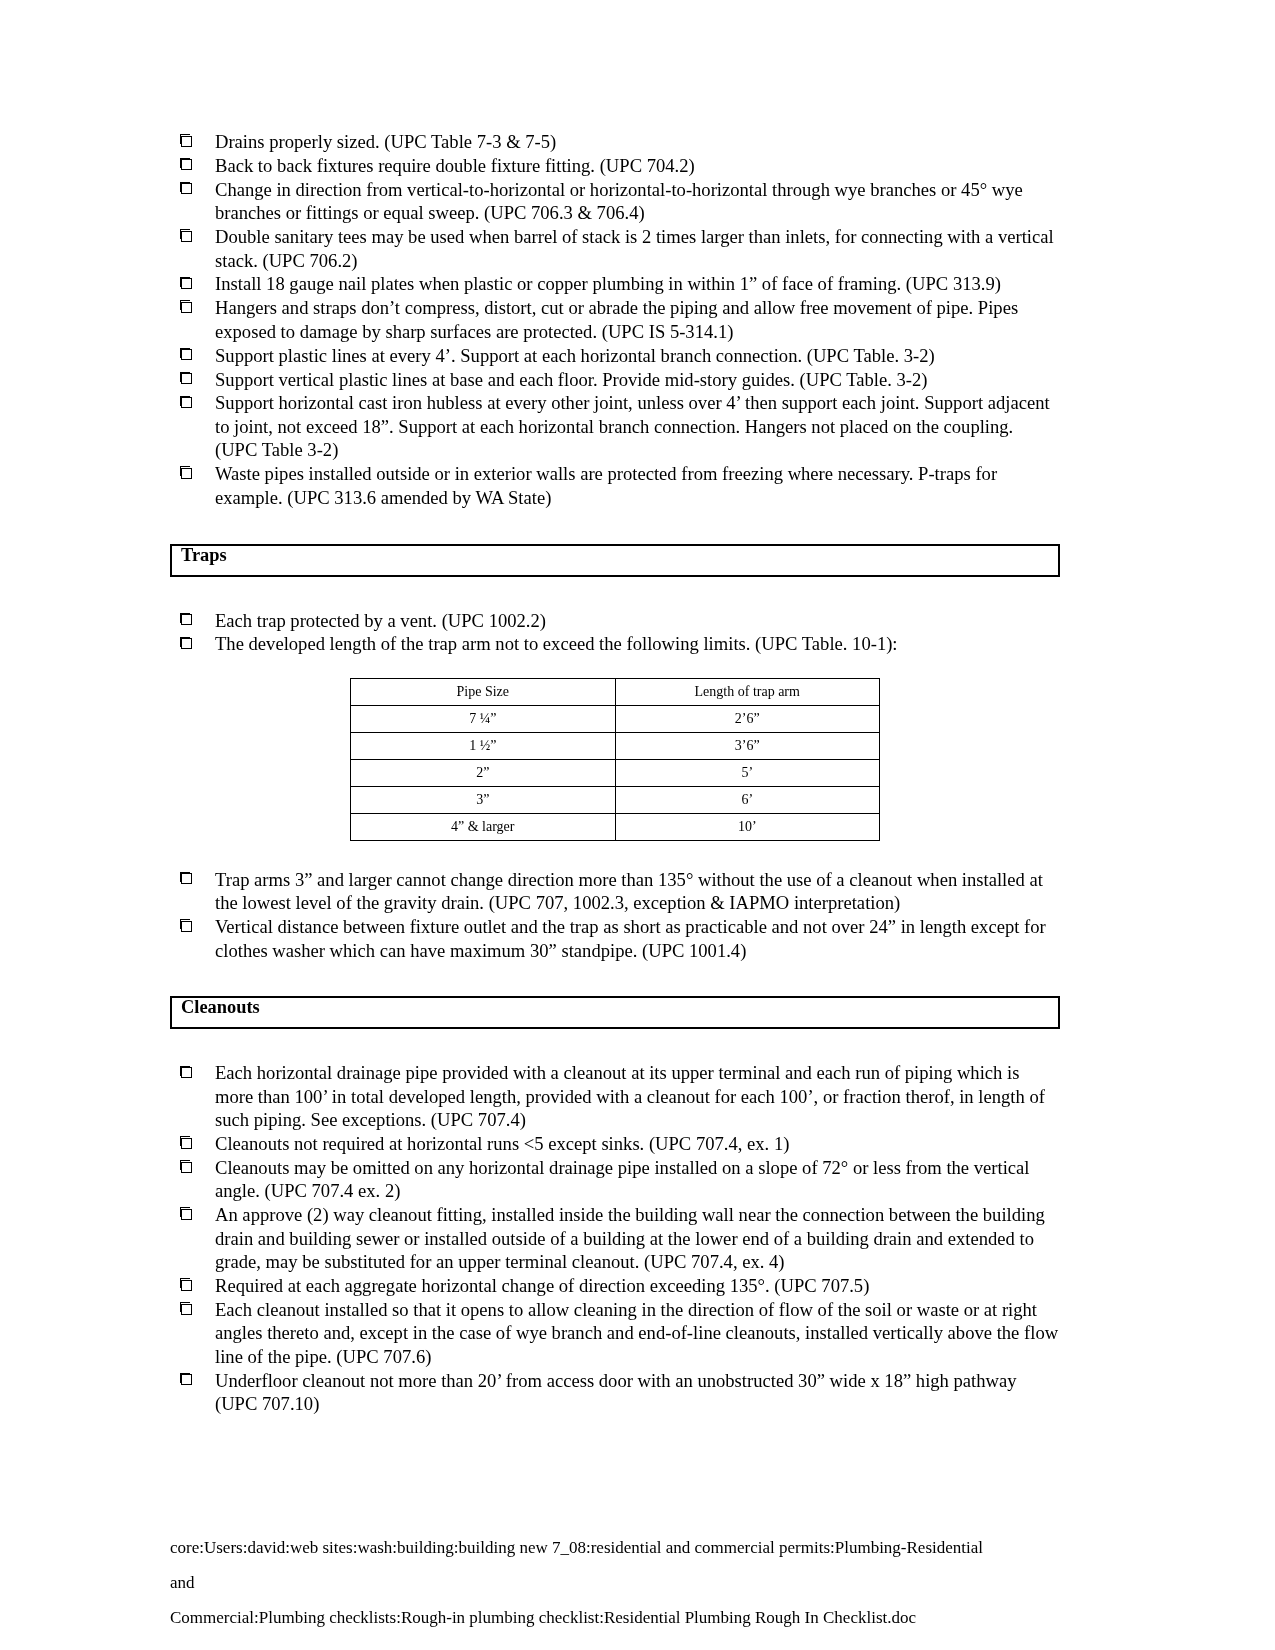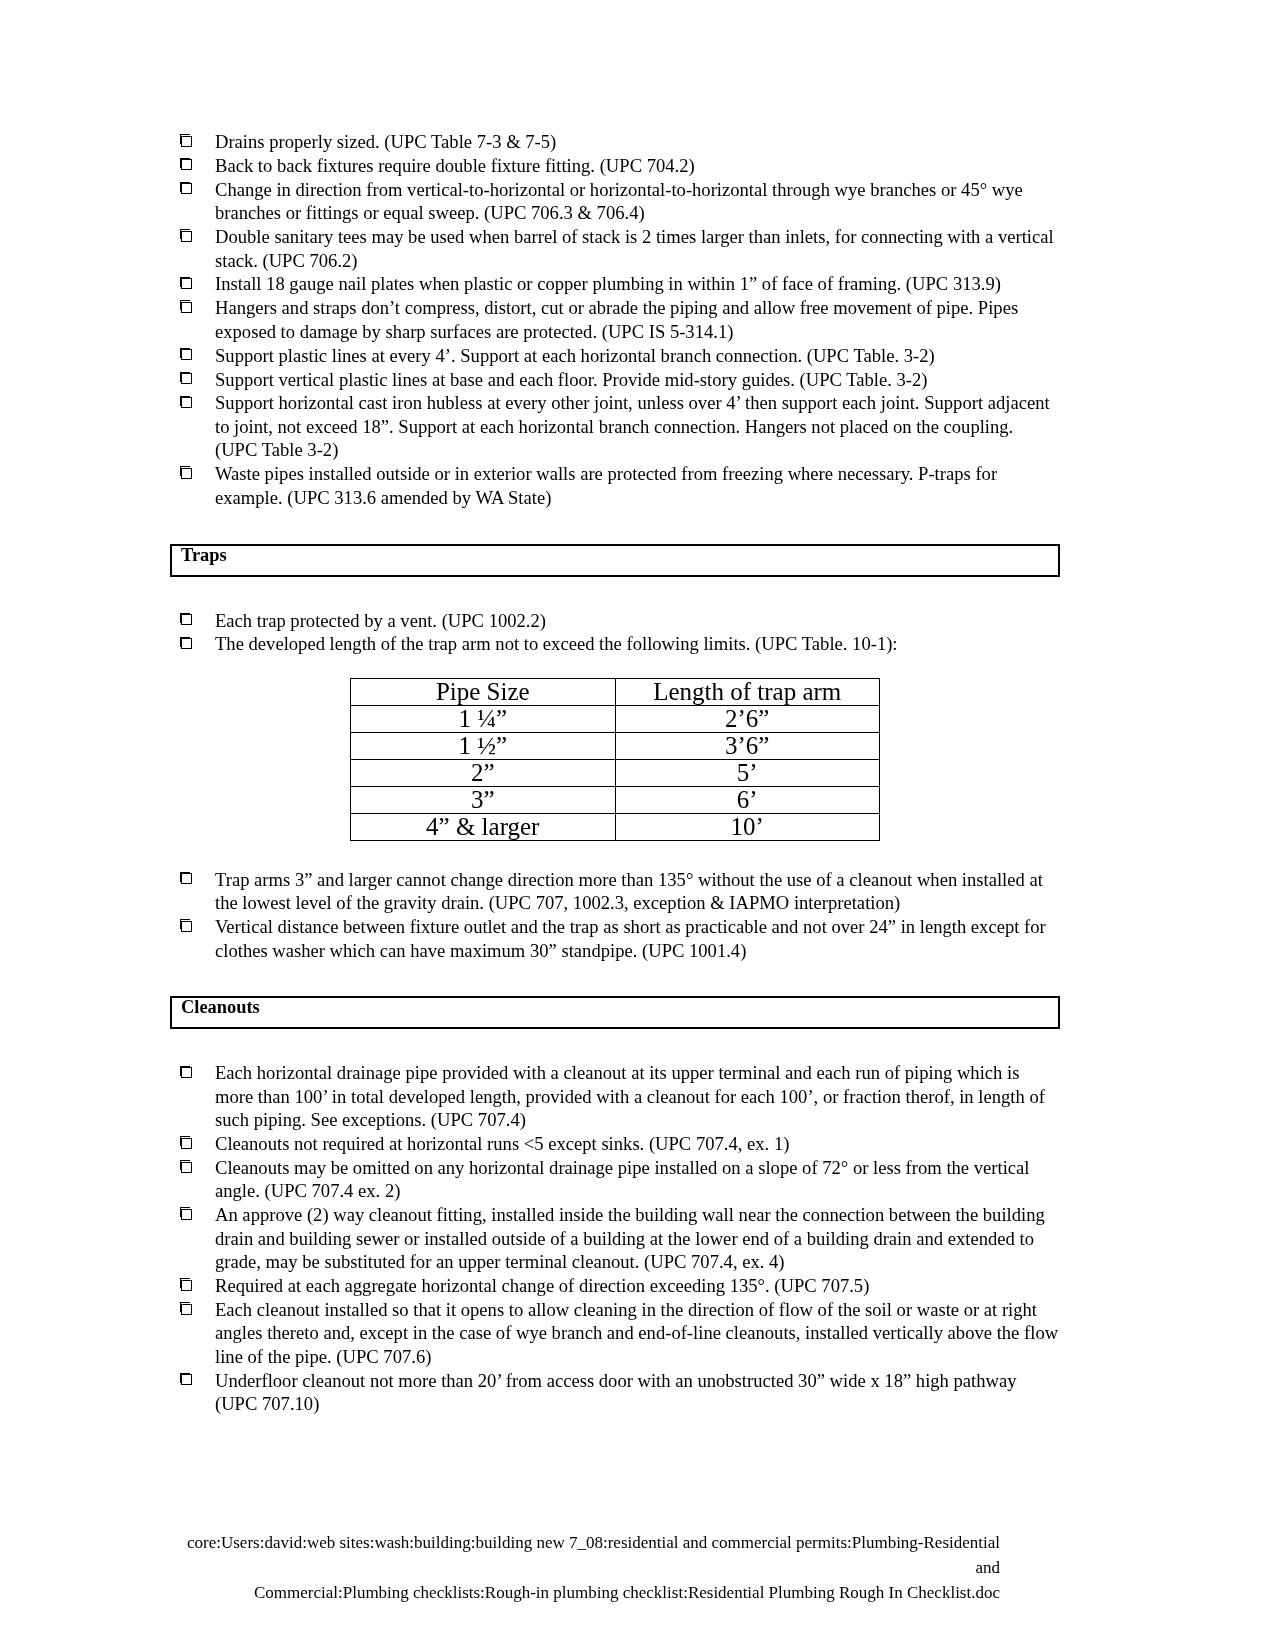--- a/index.html
+++ b/index.html
@@ -80,35 +80,35 @@
     margin-top: 22px;
   }
   table.trap-table {
     border-collapse: collapse;
     width: 530px;
     table-layout: fixed;
   }
   table.trap-table td, table.trap-table th {
     border: 1.6px solid #000;
     text-align: center;
-    font-size: 25px;
+    font-size: 14px;
     line-height: 21px;
     padding: 2px 0 3px 0;
     font-weight: normal;
   }
   .after-table { height: 27px; }
   
   .footer {
     position: absolute;
     left: 170px;
     top: 1530px;
     width: 830px;
     font-size: 17px;
-    line-height: 25px;
-    text-align: right;
+    line-height: 35px;
+    text-align: left;
   }
 </style>
 </head>
 <body>
 
 <div class="page">
 
   <ul class="checklist">
     <li><span class="box"></span><span>Drains properly sized. (UPC Table 7-3 &amp; 7-5)</span></li>
     <li><span class="box"></span><span>Back to back fixtures require double fixture fitting. (UPC 704.2)</span></li>
@@ -138,21 +138,21 @@
   </ul>
 
   <div class="table-wrap">
     <table class="trap-table">
       <tbody>
         <tr>
           <td>Pipe Size</td>
           <td>Length of trap arm</td>
         </tr>
         <tr>
-          <td>1 ¼”</td>
+          <td>7 ¼”</td>
           <td>2’6”</td>
         </tr>
         <tr>
           <td>1 ½”</td>
           <td>3’6”</td>
         </tr>
         <tr>
           <td>2”</td>
           <td>5’</td>
         </tr>

